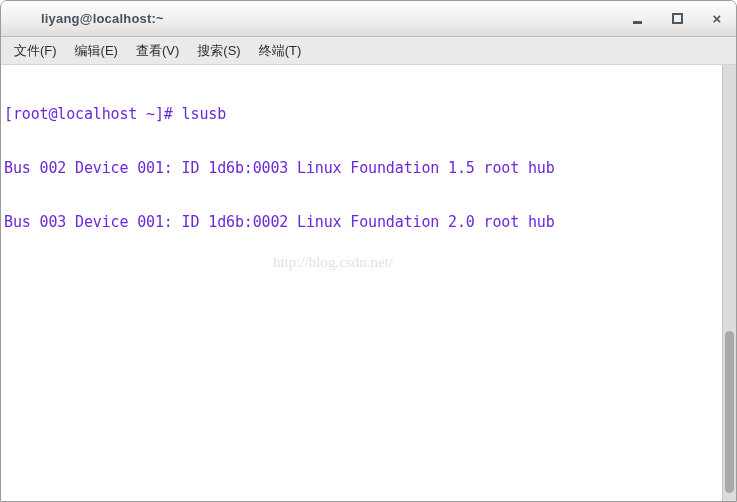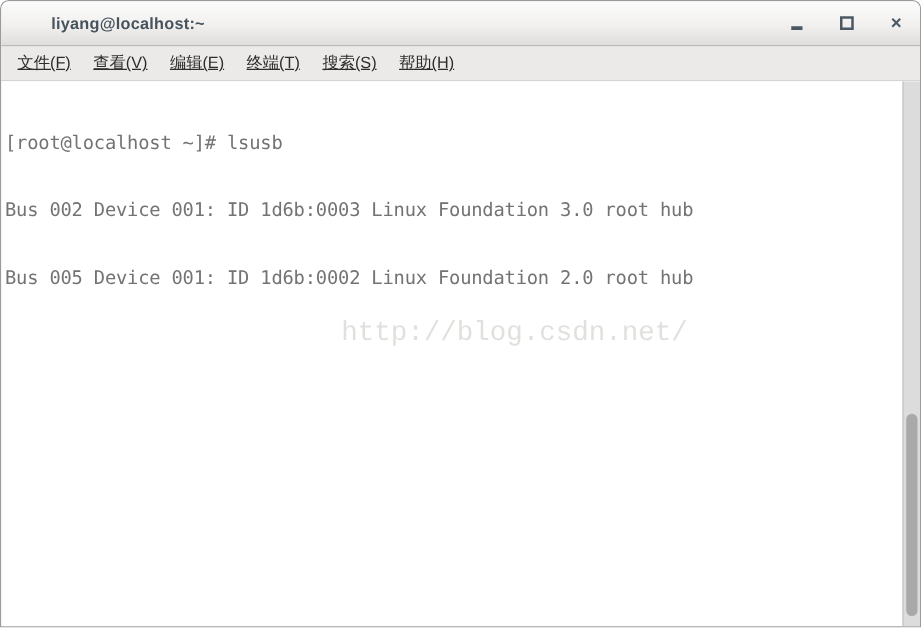--- a/index.html
+++ b/index.html
@@ -40,50 +40,50 @@
     cursor: default;
   }
   .glyph-min { width: 9px; height: 3px; background: #4a5863; margin-top: 8px; }
   .glyph-max { width: 7px; height: 7px; border: 2px solid #4a5863; background: transparent; }
   .glyph-close { font-size: 15px; font-weight: bold; color: #4a5863; line-height: 1; }
   
   .menubar {
     height: 27px; flex: 0 0 27px;
     background: #eceae8;
     border-bottom: 1px solid #d6d4d2;
-    display: flex; align-items: flex-start;
+    display: flex; align-items: flex-end;
     padding-left: 4px;
-    font-size: 13px; color: #2c2c2c; text-decoration: underline;
+    font-size: 13px; color: #2c2c2c;
   }
   .menu-item {
     padding: 4px 9px;
     white-space: nowrap;
     cursor: default;
   }
   
   .terminal {
     position: relative;
     flex: 1 1 auto;
     background: #ffffff;
     overflow: hidden;
   }
   .term-output {
     position: absolute; left: 0; top: 0; right: 14px; bottom: 0;
     padding: 4px 16px 0 3px;
     font-family: "DejaVu Sans Mono", "Liberation Mono", monospace;
     font-size: 15px; letter-spacing: -0.15px;
     line-height: 18px;
-    color: #737373;
+    color: #6d28d9;
     white-space: pre;
   }
   .tline { height: 18px; }
   .watermark {
     position: absolute; left: 272px; top: 189px;
-    font-family: Liberation Mono, monospace;
-    font-size: 22px;
+    font-family: Liberation Serif, serif;
+    font-size: 15px;
     color: rgba(160, 158, 150, 0.32);
     white-space: nowrap;
     pointer-events: none;
   }
   
   .scrollbar {
     position: absolute; right: 0; top: 0; bottom: 0;
     width: 14px;
     background: #dcdcdc;
     border-left: 1px solid #c4c4c4;
@@ -112,32 +112,31 @@
           <span class="glyph-max"></span>
         </div>
         <div class="win-btn">
           <span class="glyph-close">×</span>
         </div>
       </div>
     </div>
 
     <div class="menubar">
       <div class="menu-item">文件(F)</div>
+      <div class="menu-item">编辑(E)</div>
       <div class="menu-item">查看(V)</div>
-      <div class="menu-item">编辑(E)</div>
+      <div class="menu-item">搜索(S)</div>
       <div class="menu-item">终端(T)</div>
-      <div class="menu-item">搜索(S)</div>
-      <div class="menu-item">帮助(H)</div>
     </div>
 
     <div class="terminal">
       <div class="term-output">
         <div class="tline">[root@localhost ~]# lsusb</div>
-        <div class="tline">Bus 002 Device 001: ID 1d6b:0003 Linux Foundation 3.0 root hub</div>
-        <div class="tline">Bus 005 Device 001: ID 1d6b:0002 Linux Foundation 2.0 root hub</div>
+        <div class="tline">Bus 002 Device 001: ID 1d6b:0003 Linux Foundation 1.5 root hub</div>
+        <div class="tline">Bus 003 Device 001: ID 1d6b:0002 Linux Foundation 2.0 root hub</div>
         
         
         
         
         
         
         
       </div>
       <div class="watermark">http://blog.csdn.net/</div>
       <div class="scrollbar">

